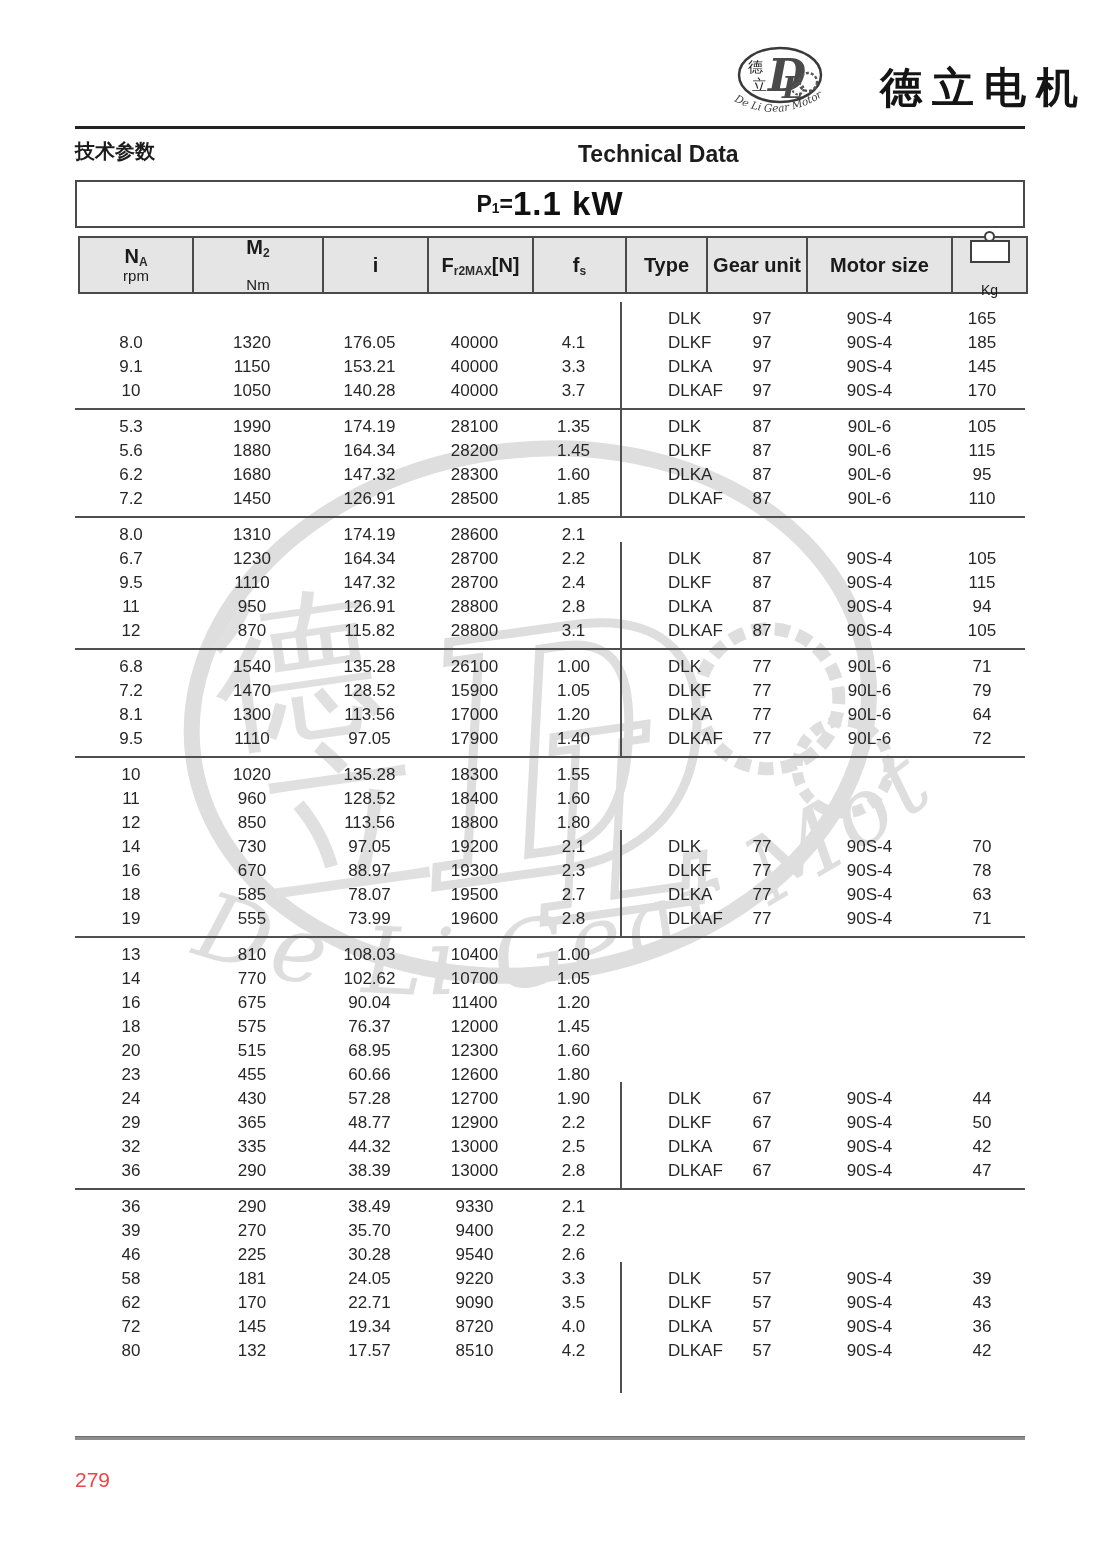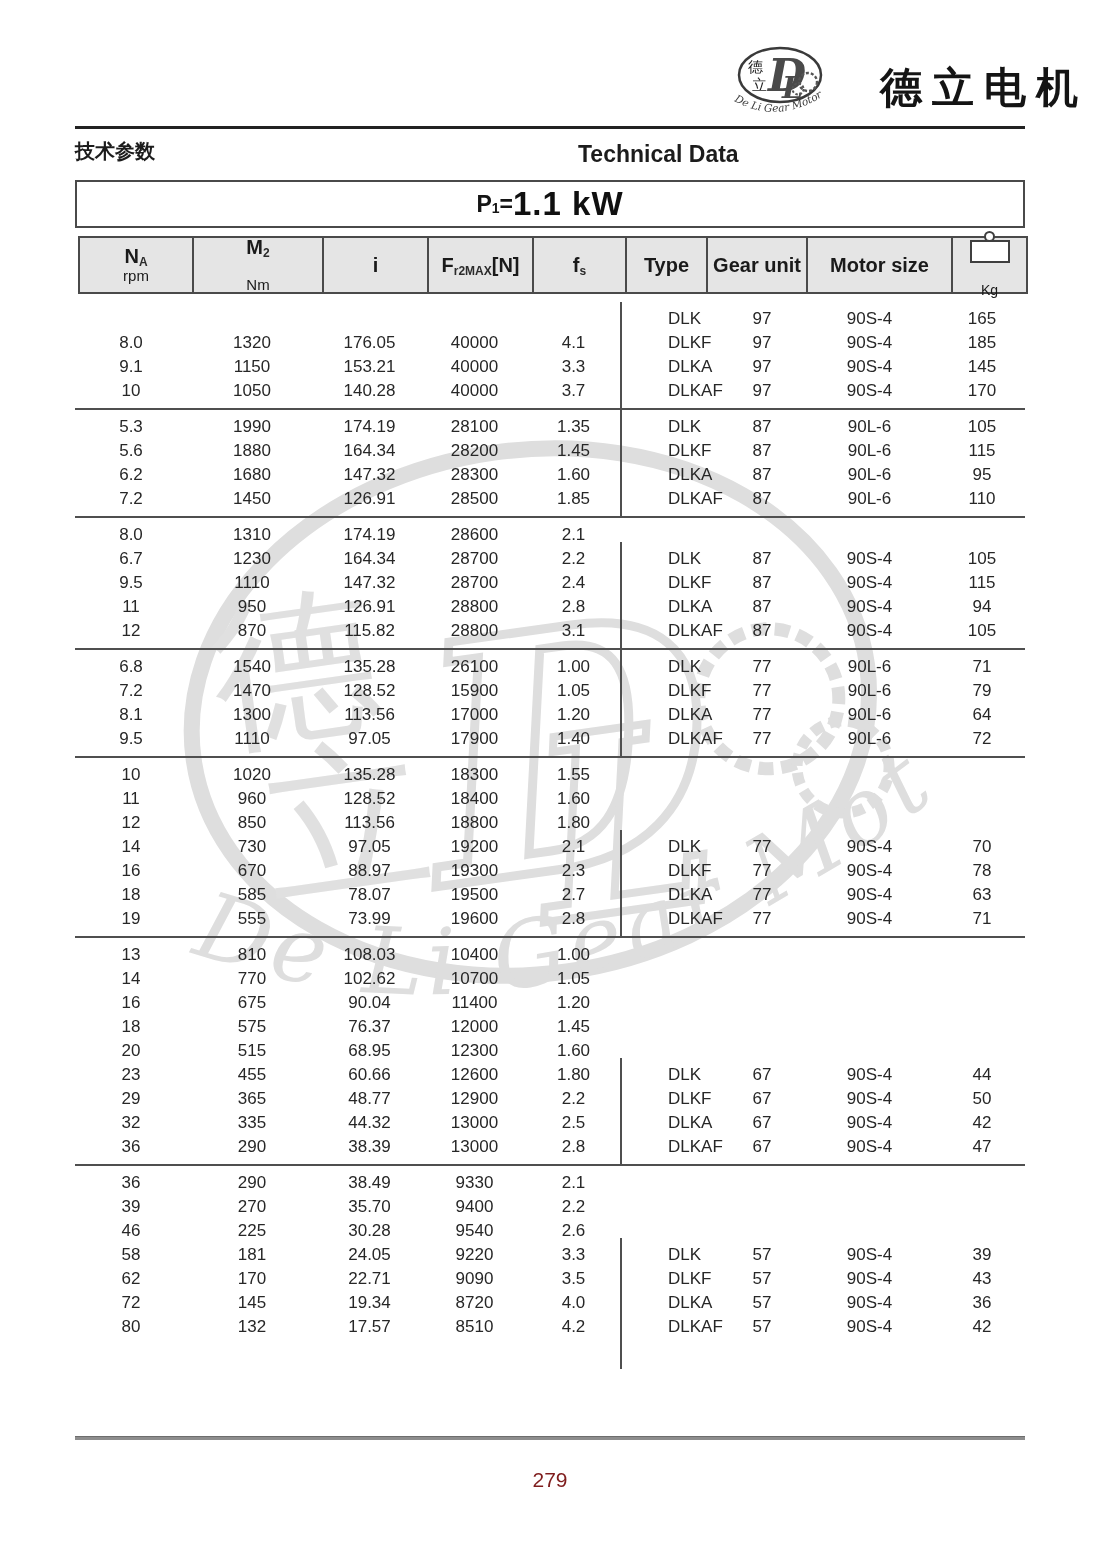--- a/index.html
+++ b/index.html
@@ -80,21 +80,21 @@
   .c-i{width:105px;text-align:center;}
   .c-fr{width:105px;text-align:center;}
   .c-fs{width:93px;text-align:center;}
   .c-type{width:100px;text-align:left;padding-left:46px;box-sizing:border-box;}
   .c-gear{width:80px;text-align:center;}
   .c-motor{width:135px;text-align:center;}
   .c-kg{width:90px;text-align:center;}
 
   
   .bottom-rule{position:absolute;left:75px;top:1436px;width:950px;height:4px;background:#8d8d8d;border-top:1px solid #6d6d6d;box-sizing:border-box;}
-  .page-num{position:absolute;left:75px;top:1468px;width:950px;text-align:center;font-size:21px;color:#7f1d1d;}
+  .page-num{position:absolute;left:75px;top:1468px;width:950px;text-align:left;font-size:21px;color:#ef4444;}
 </style>
 </head>
 <body>
 
 <div class="page">
 
   <svg class="watermark" viewBox="0 0 840 720" aria-hidden="true">
     <g transform="rotate(-8 420 360)" fill="none" stroke="#dedede">
       <ellipse cx="410" cy="290" rx="340" ry="262" stroke-width="16"></ellipse>
       <text x="100" y="270" font-size="165" stroke="none" fill="#e0e0e0" font-family="DejaVu Serif, Liberation Serif, serif">德</text>
@@ -525,20 +525,27 @@
               <div class="c-fs">1.60</div>
             </div>
             <div class="row">
               <div class="c-na">23</div>
               <div class="c-m2">455</div>
               <div class="c-i">60.66</div>
               <div class="c-fr">12600</div>
               <div class="c-fs">1.80</div>
             </div>
             <div class="row">
+              <div class="c-na">24</div>
+              <div class="c-m2">430</div>
+              <div class="c-i">57.28</div>
+              <div class="c-fr">12700</div>
+              <div class="c-fs">1.90</div>
+            </div>
+            <div class="row">
               <div class="c-na">29</div>
               <div class="c-m2">365</div>
               <div class="c-i">48.77</div>
               <div class="c-fr">12900</div>
               <div class="c-fs">2.2</div>
             </div>
             <div class="row">
               <div class="c-na">32</div>
               <div class="c-m2">335</div>
               <div class="c-i">44.32</div>

